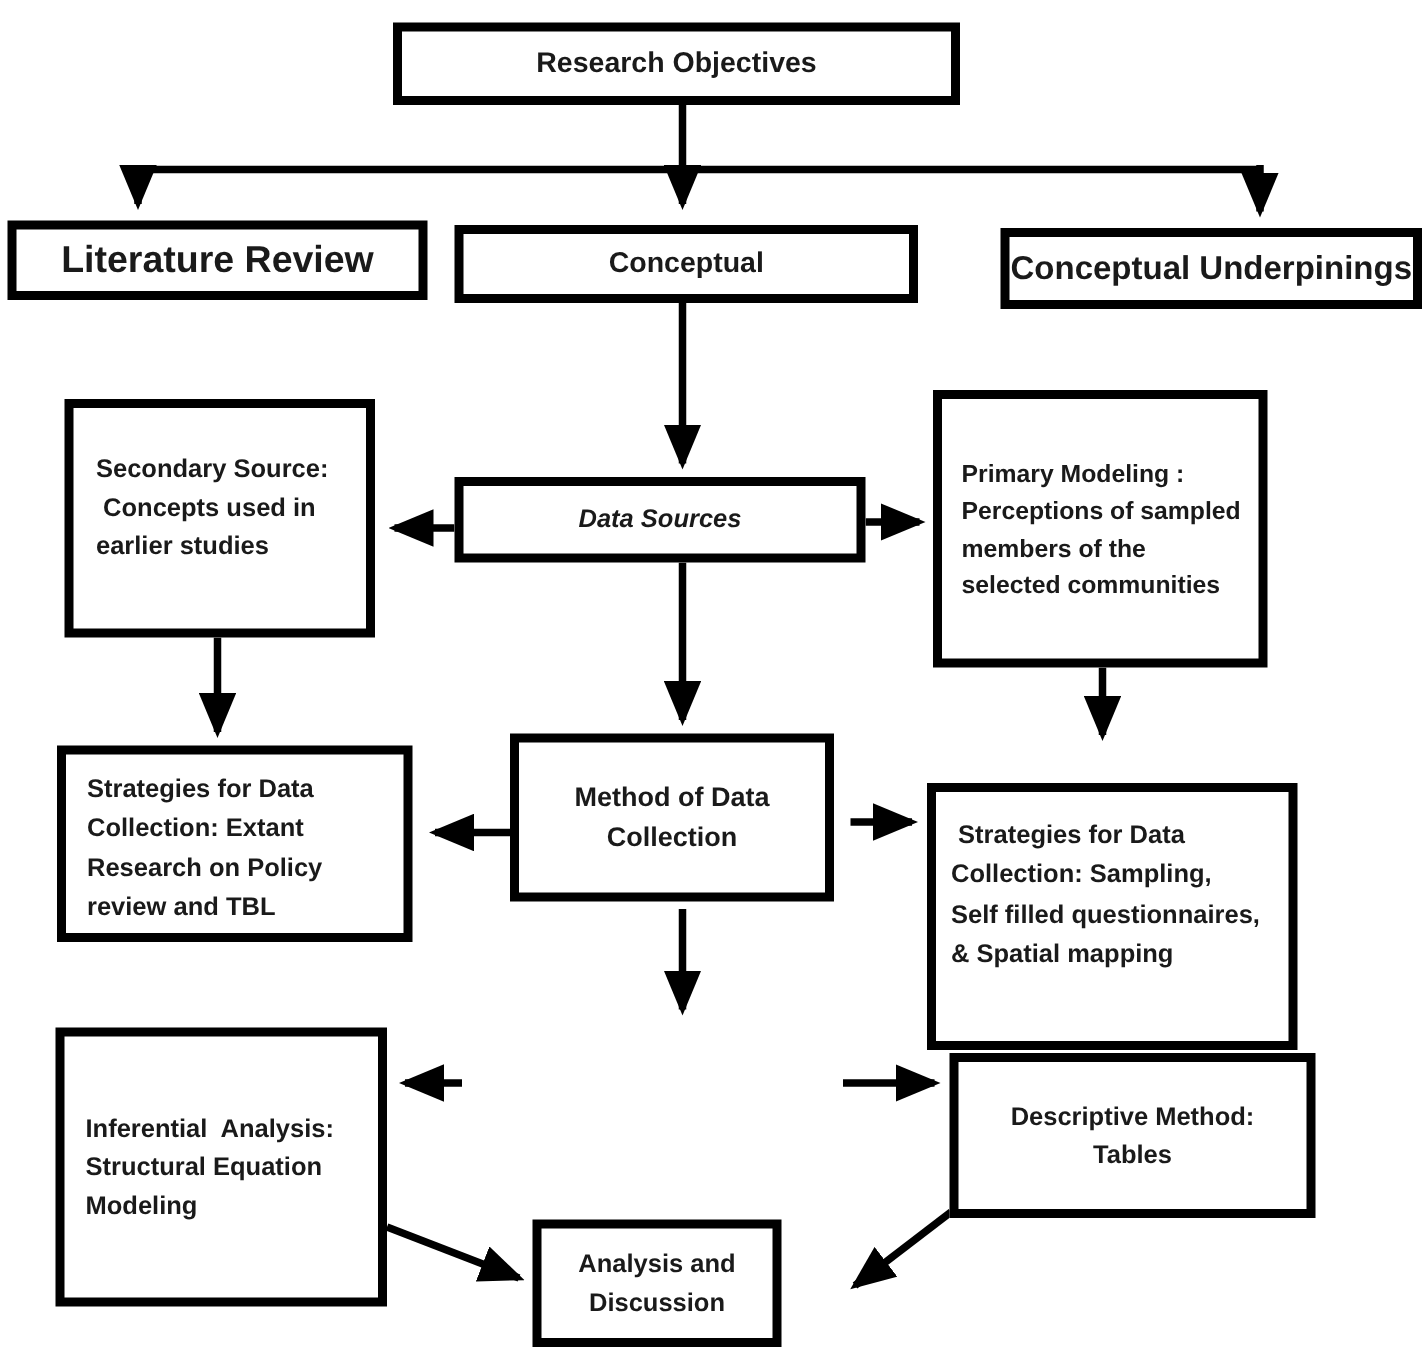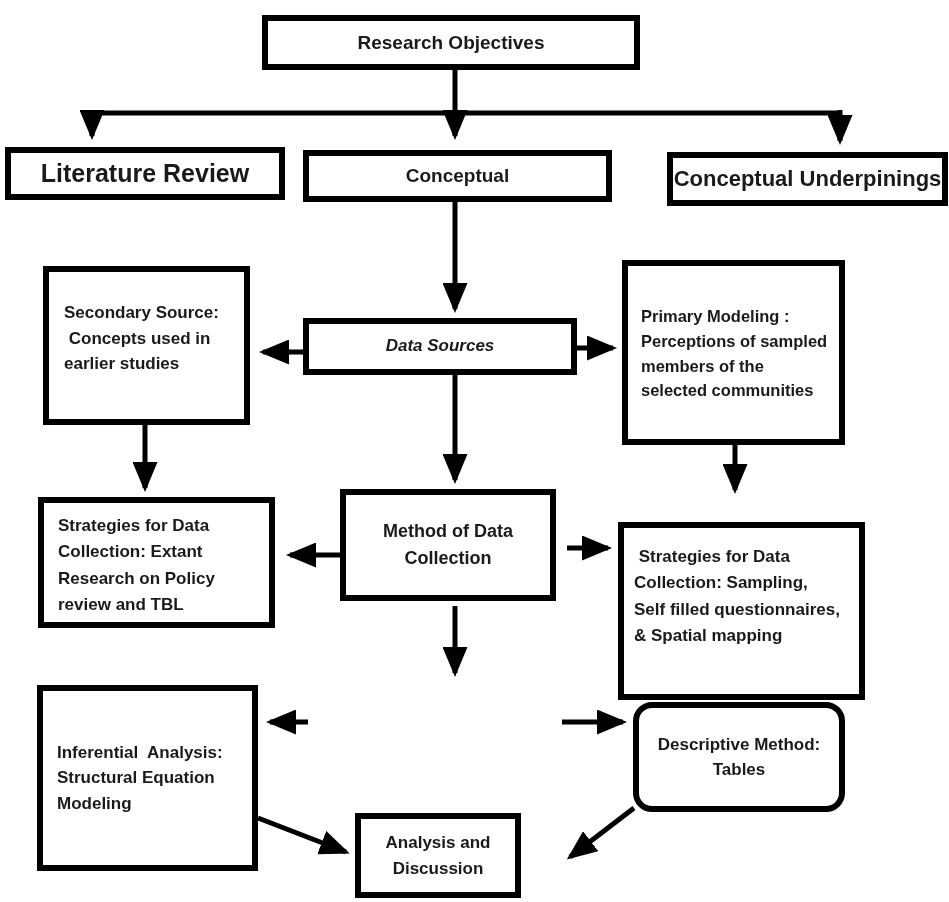--- a/index.html
+++ b/index.html
@@ -36,21 +36,21 @@
   #n-methodology   {left:303px; top:150px; width:309px; height:52px;  font-size:19px;}
   #n-conceptual    {left:667px; top:152px; width:281px; height:54px;  font-size:22px;}
   #n-secondary     {left:43px;  top:266px; width:207px; height:159px; font-size:17px; padding:28px 8px 8px 15px; line-height:1.5;}
   #n-datasources   {left:303px; top:318px; width:274px; height:57px;  font-size:17px;font-style:italic;}
   #n-primary       {left:622px; top:260px; width:223px; height:185px; font-size:16.5px; padding:38px 4px 8px 13px; line-height:1.5;}
   #n-stratleft     {left:38px;  top:497px; width:237px; height:131px; font-size:17px; padding:10px 6px 6px 14px; line-height:1.55;}
   #n-method        {left:340px; top:489px; width:216px; height:112px; font-size:18px; line-height:1.5;}
   #n-stratright    {left:618px; top:522px; width:247px; height:178px; font-size:17px; padding:16px 4px 6px 10px; line-height:1.55;}
   #n-technique     {left:308px; top:682px; width:254px; height:85px;  font-size:18px;}
   #n-inferential   {left:37px;  top:655px; width:221px; height:186px; font-size:17px; padding:0 4px 0 14px; align-items:center; line-height:1.5;margin-top:30px;}
-  #n-descriptive   {left:633px; top:702px; width:212px; height:110px; font-size:17px; line-height:1.5;border-radius:19px;}
+  #n-descriptive   {left:633px; top:702px; width:244px; height:110px; font-size:17px; line-height:1.5;}
   #n-analysis      {left:355px; top:813px; width:166px; height:85px;  font-size:17px; line-height:1.5;}
 </style>
 </head>
 <body>
 
 <div class="canvas">
 
   <svg class="wires" viewBox="0 0 949 902" xmlns="http://www.w3.org/2000/svg">
     <defs>
       <marker id="ah" viewBox="0 0 6 5" markerWidth="6" markerHeight="5" refX="5.2" refY="2.5" orient="auto" markerUnits="strokeWidth">

